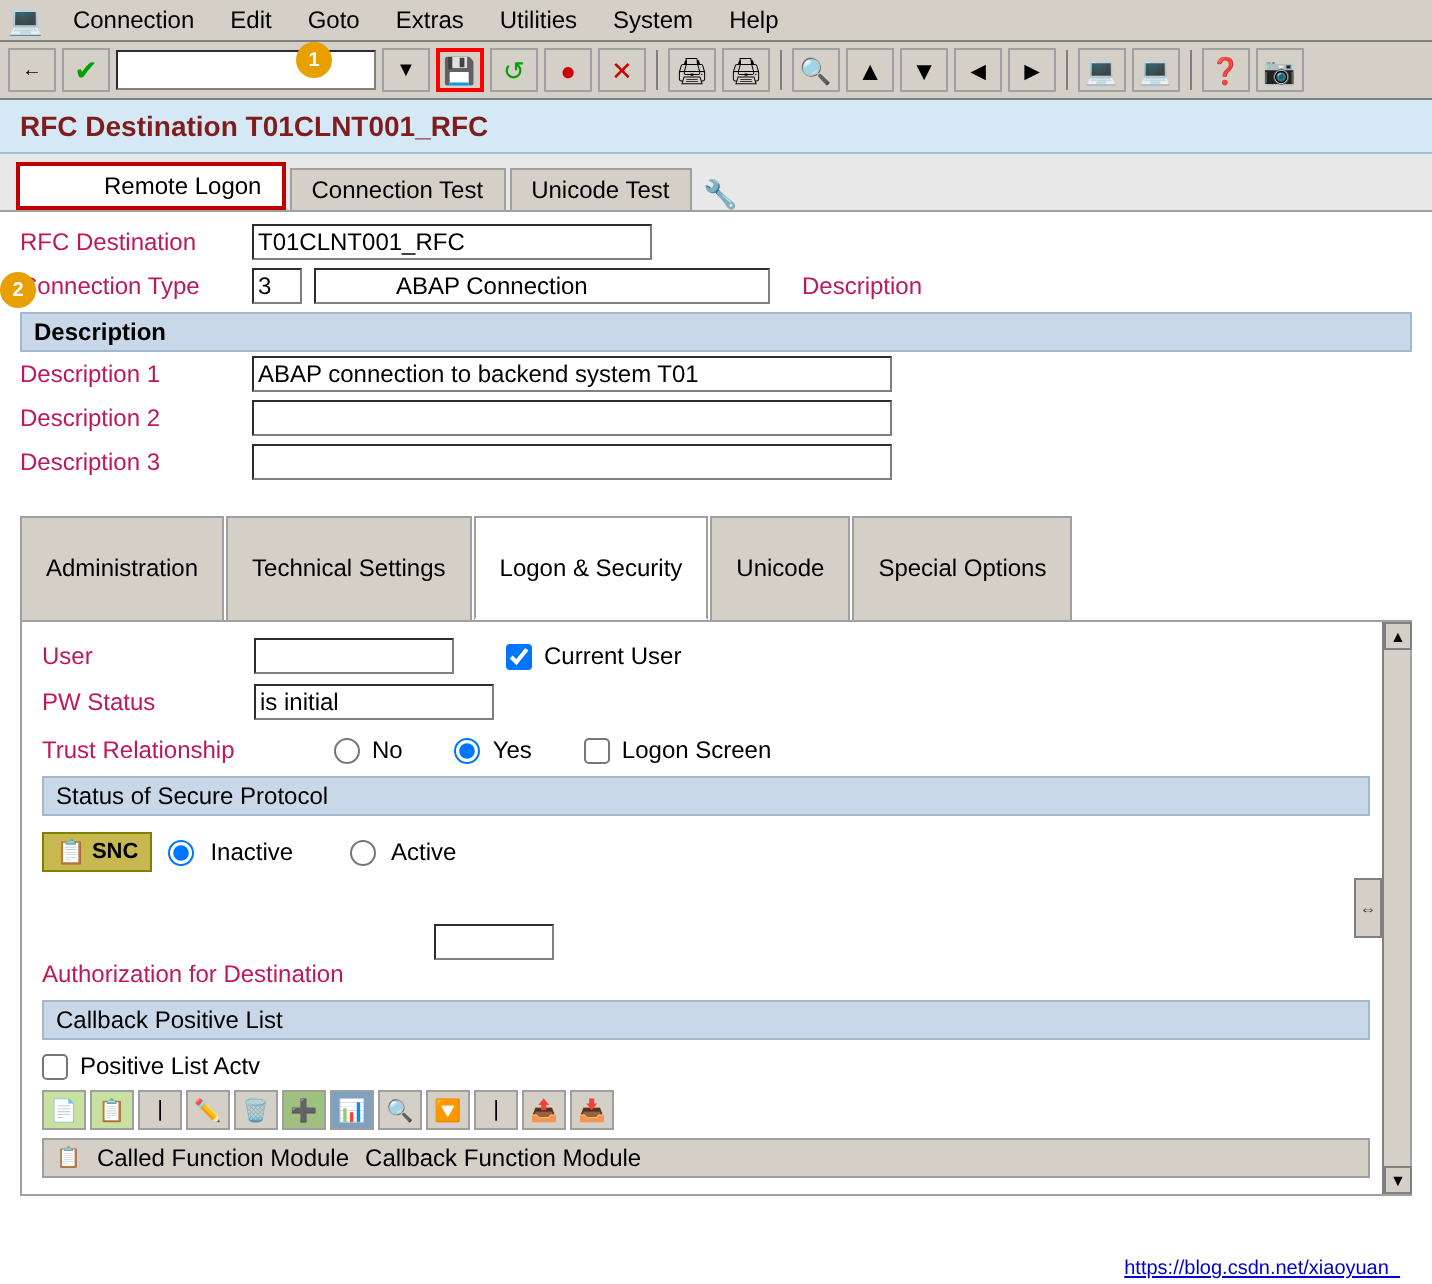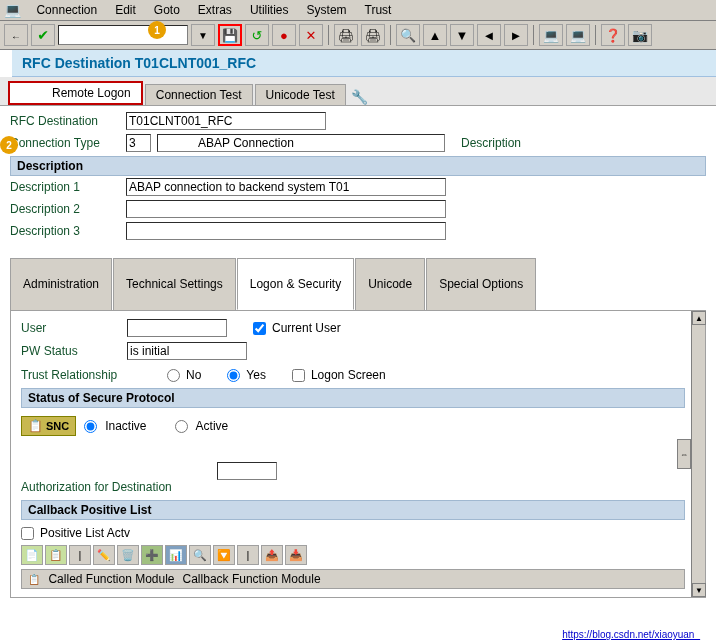--- a/index.html
+++ b/index.html
@@ -90,23 +90,22 @@
       overflow: hidden;
       position: relative;
     }
 
     
     .title-bar {
       background: #d4e8f5;
       padding: 5px 10px;
       font-size: 14px;
       font-weight: bold;
-      color: #0369a1;
+      color: #7f1d1d;
       border-bottom: 1px solid #a0c0e0;
-      margin-left: 12px;
     }
 
     
     .top-tabs {
       background: #e8e8e8;
       border-bottom: 1px solid #a0a0a0;
       padding: 4px 8px 0;
       display: flex;
       align-items: flex-end;
       gap: 2px;
@@ -135,33 +134,33 @@
       padding: 6px 10px;
       background: #fff;
     }
     .form-row {
       display: flex;
       align-items: center;
       margin-bottom: 4px;
       gap: 6px;
     }
     .form-label {
-      color: #14532d;
+      color: #be185d;
       min-width: 110px;
       font-size: 12px;
     }
     .form-input {
       height: 18px;
       border: 1px inset #808080;
       background: #fff;
       font-size: 12px;
       padding: 0 2px;
     }
     .form-input-lg { width: 200px; }
-    .form-input-md { width: 288px; padding-left: 40px; }
+    .form-input-md { width: 228px; padding-left: 40px; }
     .form-input-sm { width: 25px; }
 
     
     .section-header {
       background: #c8d8e8;
       border: 1px solid #a0b8d0;
       padding: 2px 6px;
       font-size: 12px;
       font-weight: bold;
       margin: 4px 0 2px;
@@ -207,21 +206,21 @@
     }
     input[type="checkbox"] { width: 13px; height: 13px; }
     input[type="radio"] { width: 13px; height: 13px; }
 
     
     .sub-section {
       background: #c8d8e8;
       border: 1px solid #a0b8d0;
       padding: 2px 6px;
       font-size: 12px;
-      font-weight: bold;
+      font-weight: normal;
       margin: 6px 0 4px;
     }
     .snc-bar {
       display: flex;
       align-items: center;
       gap: 8px;
       padding: 4px 0;
     }
     .snc-btn {
       background: #c8b850;
@@ -316,21 +315,21 @@
 <body>
 
 <div class="menu-bar">
   <span style="font-size:14px;">💻</span>
   <span class="menu-item">Connection</span>
   <span class="menu-item">Edit</span>
   <span class="menu-item">Goto</span>
   <span class="menu-item">Extras</span>
   <span class="menu-item">Utilities</span>
   <span class="menu-item">System</span>
-  <span class="menu-item">Trust</span>
+  <span class="menu-item">Help</span>
 </div>
 
 <div class="toolbar">
   <div class="toolbar-btn" style="font-size:10px;">←</div>
   <div class="toolbar-btn" style="color:#00a000;font-size:14px;">✔</div>
   <input class="toolbar-input" type="text" value="" style="">
   <div style="position:relative;">
     <div class="toolbar-btn" style="font-size:10px;">▼</div>
   </div>
   <div class="toolbar-btn active-save" title="Save">

